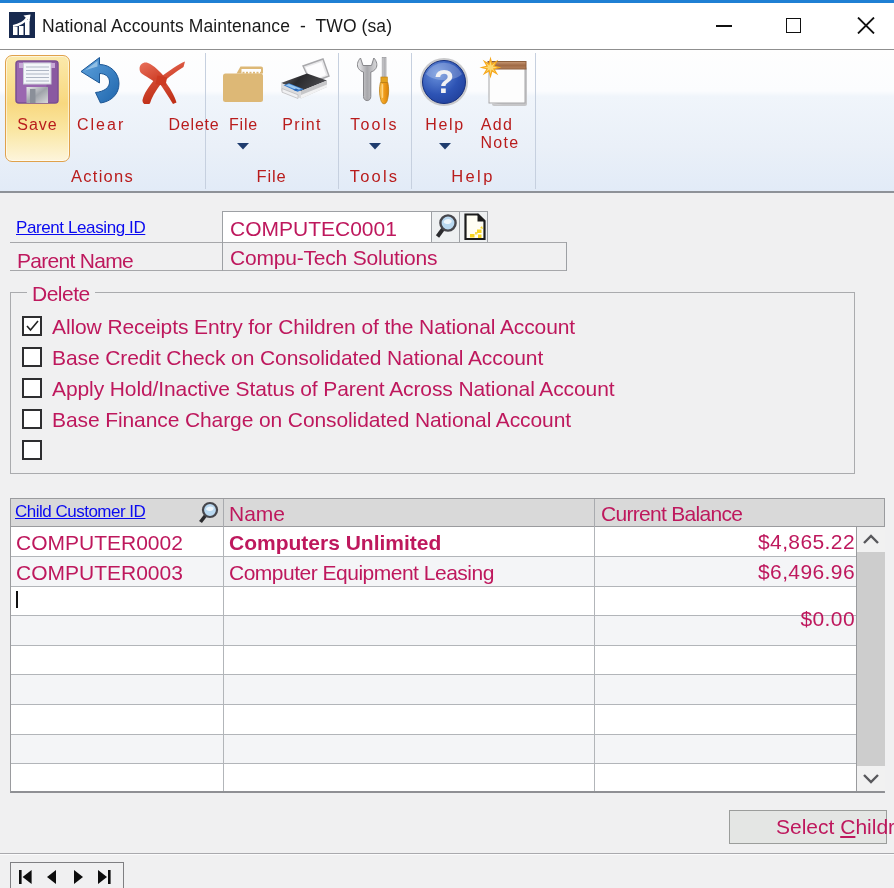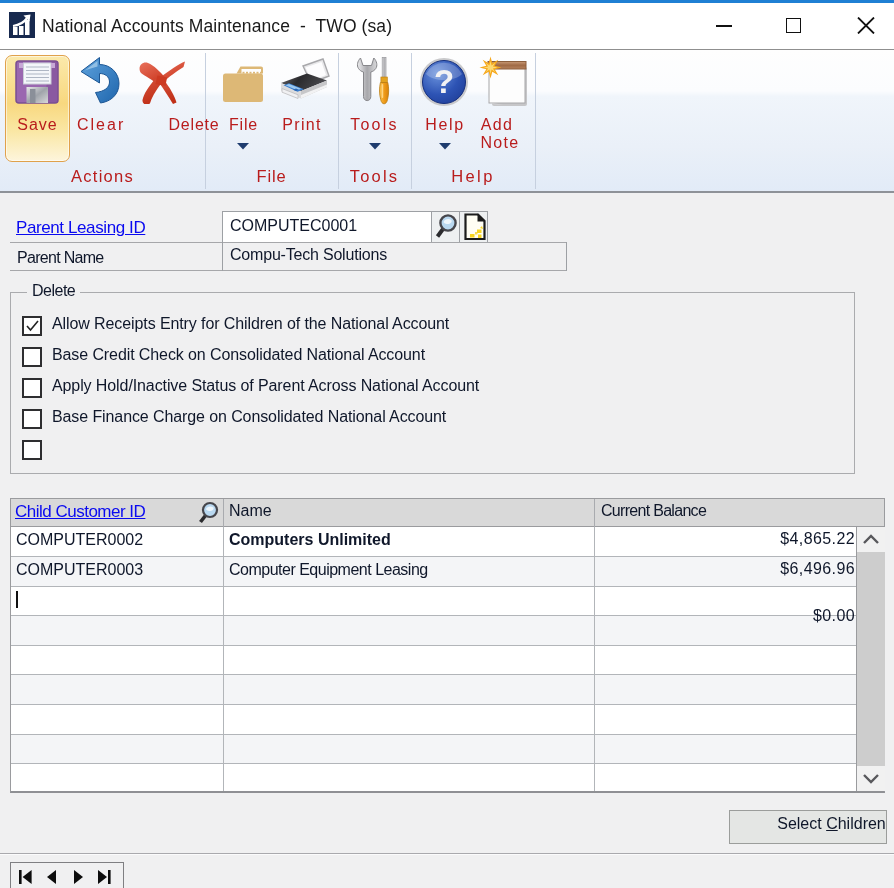--- a/index.html
+++ b/index.html
@@ -1,20 +1,20 @@
 <!DOCTYPE html>
 <html><head>
 <meta charset="utf-8">
 <style>
   * { margin:0; padding:0; box-sizing:border-box; }
   html,body { width:894px; height:888px; overflow:hidden; }
   body { font-family:"Liberation Sans", sans-serif; background:#f0f0f1; }
   #win { position:relative; width:894px; height:888px; }
   .abs { position:absolute; }
-  .lbl { color:#0f172a; font-size:16px; letter-spacing:-0.2px; white-space:nowrap; }
+  .lbl { color:#be185d; font-size:21px; letter-spacing:-0.2px; white-space:nowrap; }
   .link { color:#0909f0; text-decoration:underline; white-space:nowrap; }
   .cbl { letter-spacing:-0.1px !important; }
   .riblbl { color:#b91c1c; font-size:16px; letter-spacing:0.8px; text-align:center; white-space:nowrap; }
   .grl { font-size:16.5px; letter-spacing:0.9px; }
 </style>
 </head>
 <body>
 <div id="win">
 
   <div class="abs" style="left:0;top:0;width:894px;height:3px;background:#1f80d4;"></div>

